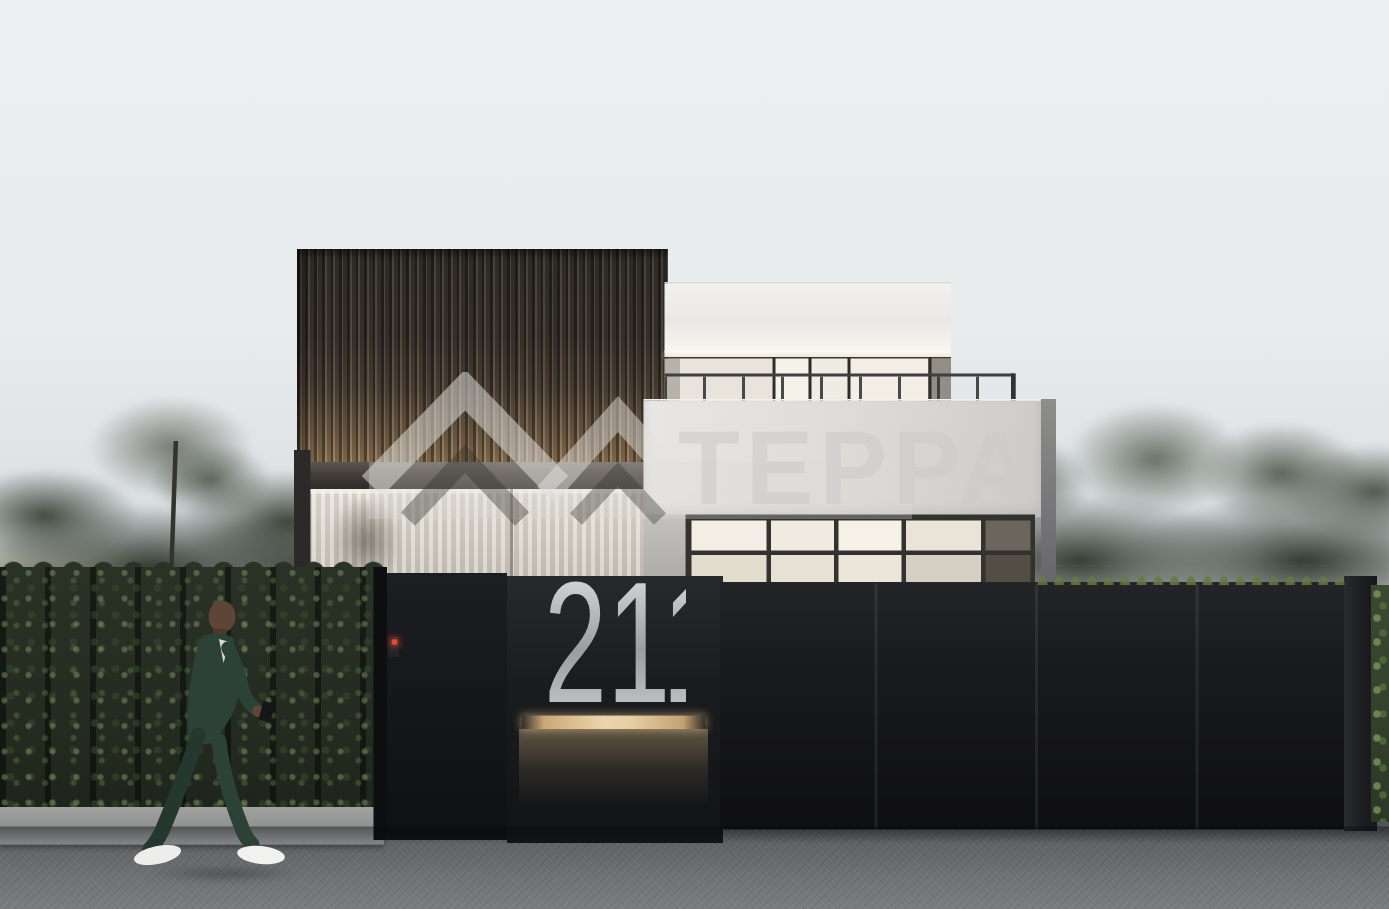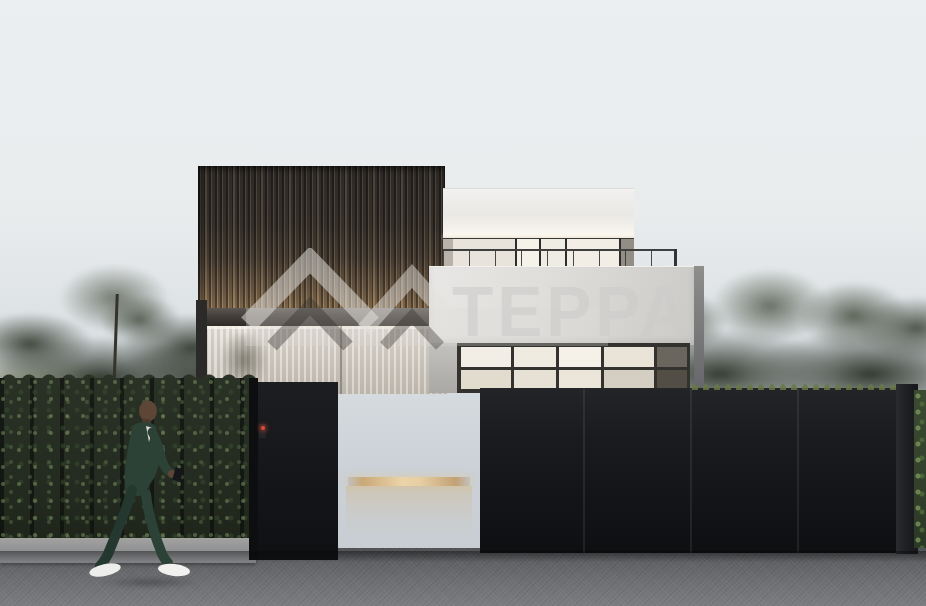--- a/index.html
+++ b/index.html
@@ -188,20 +188,23 @@
   <div class="abs road"></div>
 
   <div class="abs hedge-top"></div>
   <div class="abs hedge-left"></div>
   <div class="abs curb"></div>
   <div class="abs door-post"></div>
   <div class="abs door"></div>
   <div class="abs intercom">
     <div class="intercom-light"></div>
   </div>
+  <div class="abs number-panel">
+    <div class="house-number">211</div>
+  </div>
   <div class="abs led-strip"></div>
   <div class="abs led-glow"></div>
   <div class="abs gate-right">
     <div class="seam" style="left:103px;"></div>
     <div class="seam" style="left:210px;"></div>
     <div class="seam" style="left:317px;"></div>
   </div>
   <div class="abs corner-post"></div>
   <div class="abs right-plants"></div>
   <div class="abs grass-right"></div>

